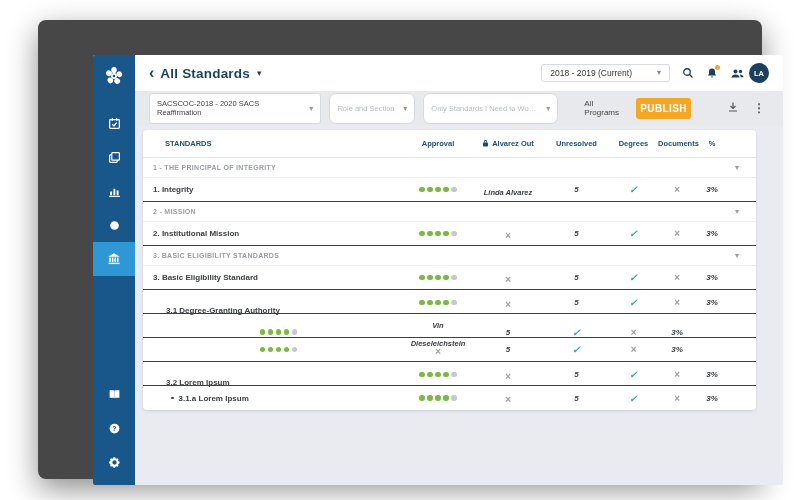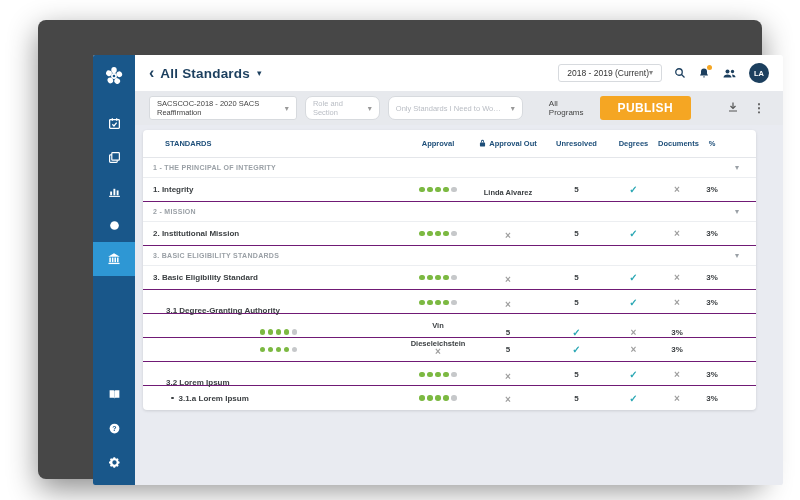--- a/index.html
+++ b/index.html
@@ -20,41 +20,41 @@
 
   
   .main { flex:1; display:flex; flex-direction:column; min-width:0; }
 
   
   .topbar { height:36px; background:#fff; display:flex; align-items:center; padding:0 14px 0 14px; flex-shrink:0; }
   .back-chevron { color:#1c3f5e; font-size:16px; font-weight:bold; margin-right:6px; cursor:pointer; }
   .page-title { color:#1c3f5e; font-size:13.5px; font-weight:bold; letter-spacing:.2px; }
   .title-caret { color:#1c3f5e; font-size:9px; margin-left:7px; }
   .topbar .grow { flex:1; }
-  .year-select { display:flex; align-items:flex-start; gap:0; border:1px solid #d7dade; border-radius:3px;
+  .year-select { display:flex; align-items:flex-start; gap:25px; border:1px solid #d7dade; border-radius:3px;
                  background:#fff; padding:3px 8px; font-size:8.5px; color:#333; cursor:pointer; }
   .year-select .caret { color:#888; font-size:8px; }
   .top-icon { margin-left:12px; position:relative; cursor:pointer; display:flex; align-items:center; }
   .notif-dot { position:absolute; top:-2px; right:-2px; width:5px; height:5px; border-radius:50%; background:#f5a623; }
-  .avatar { margin-left:12px; width:20px; height:20px; border-radius:50%; background:#1c3f5e; color:#fff;
+  .avatar { margin-left:4px; width:20px; height:20px; border-radius:50%; background:#1c3f5e; color:#fff;
             font-size:7.5px; font-weight:bold; display:flex; align-items:center; justify-content:center; cursor:pointer; }
 
   
   .filterbar { height:34px; background:#e7e9ed; display:flex; align-items:center; padding:0 14px; gap:8px; flex-shrink:0; }
-  .select { background:#fff; border:1px solid #d7dade; border-radius:3px; height:24px; display:flex; align-items:center;
+  .select { background:#fff; border:1px solid #d7dade; border-radius:3px; height:31px; display:flex; align-items:center;
             justify-content:space-between; padding:0 7px; font-size:7.5px; color:#333; cursor:pointer; }
   .select .caret { color:#999; font-size:8px; margin-left:8px; }
   .select.primary { width:215px; color:#444; }
   .select.disabled { color:#b9bdc4;border-radius:7px; }
   .select.w2 { width:105px; }
   .select.w3 { width:135px; }
   .all-programs { font-size:8px; color:#444; margin-left:18px; cursor:pointer; }
   .filter-grow { flex:1; }
-  .publish-btn { background:#f5a623; color:#fff; border:none; border-radius:3px; font-size:12px; font-weight:bold;
-                 letter-spacing:.4px; padding:5px 18px; cursor:pointer; font-family:"Liberation Sans",sans-serif; }
+  .publish-btn { background:#f5a623; color:#fff; border:none; border-radius:3px; font-size:10px; font-weight:bold;
+                 letter-spacing:.4px; padding:5px 4px; cursor:pointer; font-family:"Liberation Sans",sans-serif; }
   .tool-icons { display:flex; align-items:center; gap:14px; margin-left:28px; margin-right:4px; }
   .kebab { color:#555; font-size:12px; font-weight:bold; cursor:pointer; line-height:1; }
 
   
   .content { flex:1; padding:5px 27px 0 8px; }
   .card { background:#fff; border-radius:4px; box-shadow:0 1px 3px rgba(0,0,0,.12); overflow:hidden; }
 
   .t-grid { display:grid; grid-template-columns:1fr 68px 72px 65px 49px 38px 32px 18px; align-items:center; padding:0 10px; }
   .t-head { height:28px; border-bottom:1px solid #e4e6ea;padding-left:22px; }
   .t-head .h { font-size:7.5px; font-weight:bold; color:#1d4e79; text-align:center; }
@@ -68,21 +68,21 @@
   .t-row { height:24px; border-bottom:1px solid #701a75; cursor:pointer; }
   .t-row:last-child { border-bottom:none; }
   .name-cell { font-size:8px; font-weight:bold; color:#3c4043; display:flex; align-items:center; }
   .indent-1 { padding-left:13px;margin-top:16px; }
   .indent-2 { padding-left:18px; }
   .bullet { width:2.5px; height:2.5px; border-radius:50%; background:#3c4043; margin-right:5px; flex-shrink:0; }
   .dots { display:flex; gap:2.5px; justify-content:center; }
   .dot { width:5.5px; height:5.5px; border-radius:50%; }
   .dot.green { background:#7cb942; }
   .dot.gray { background:#c6c8ca; }
-  .cell-center { text-align:center; }
+  .cell-center { text-align:center;font-style:italic; }
   .co-name { font-size:7.5px; font-weight:bold; color:#3c4043; }
   .xmark { color:#9e9e9e; font-size:10px; font-weight:bold; }
   .checkmark { color:#2ba7b4; font-size:10px; font-weight:bold; }
   .num { font-size:8px; font-weight:bold; color:#3c4043; }
 </style>
 </head>
 <body>
 
 <div class="frame">
   <div class="window">
@@ -247,21 +247,21 @@
           <div class="t-grid t-head">
             <span class="h first">STANDARDS</span>
             <span class="h">Approval</span>
             <span class="h"><span class="lockwrap">
               <span>
                 <svg width="7" height="8" viewBox="0 0 24 28" fill="#1d4e79">
                   <rect x="3" y="12" width="18" height="14" rx="2"></rect>
                   <path d="M7 12v-4a5 5 0 0 1 10 0v4h-3v-4a2 2 0 0 0 -4 0v4z"></path>
                 </svg>
               </span>
-              <span>Approval Out</span>
+              <span>Alvarez Out</span>
             </span></span>
             <span class="h">Unresolved</span>
             <span class="h">Degrees</span>
             <span class="h">Documents</span>
             <span class="h">%</span>
             <span></span>
           </div>
 
           <div>
   <div class="t-grid t-section">

